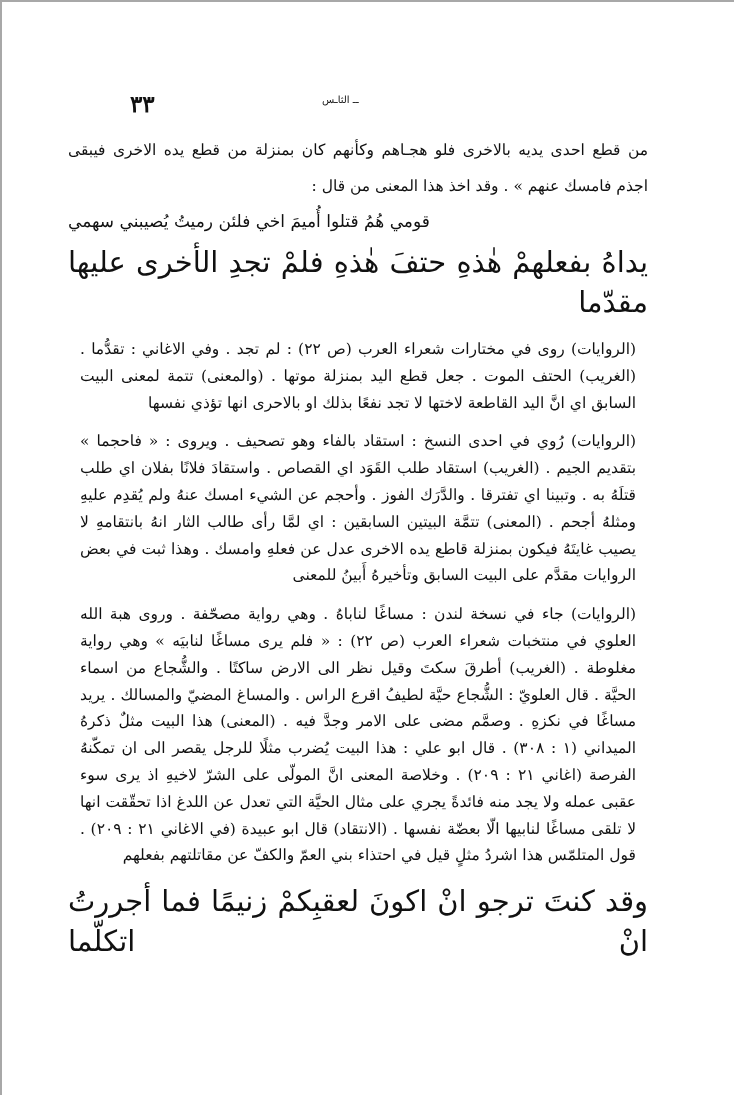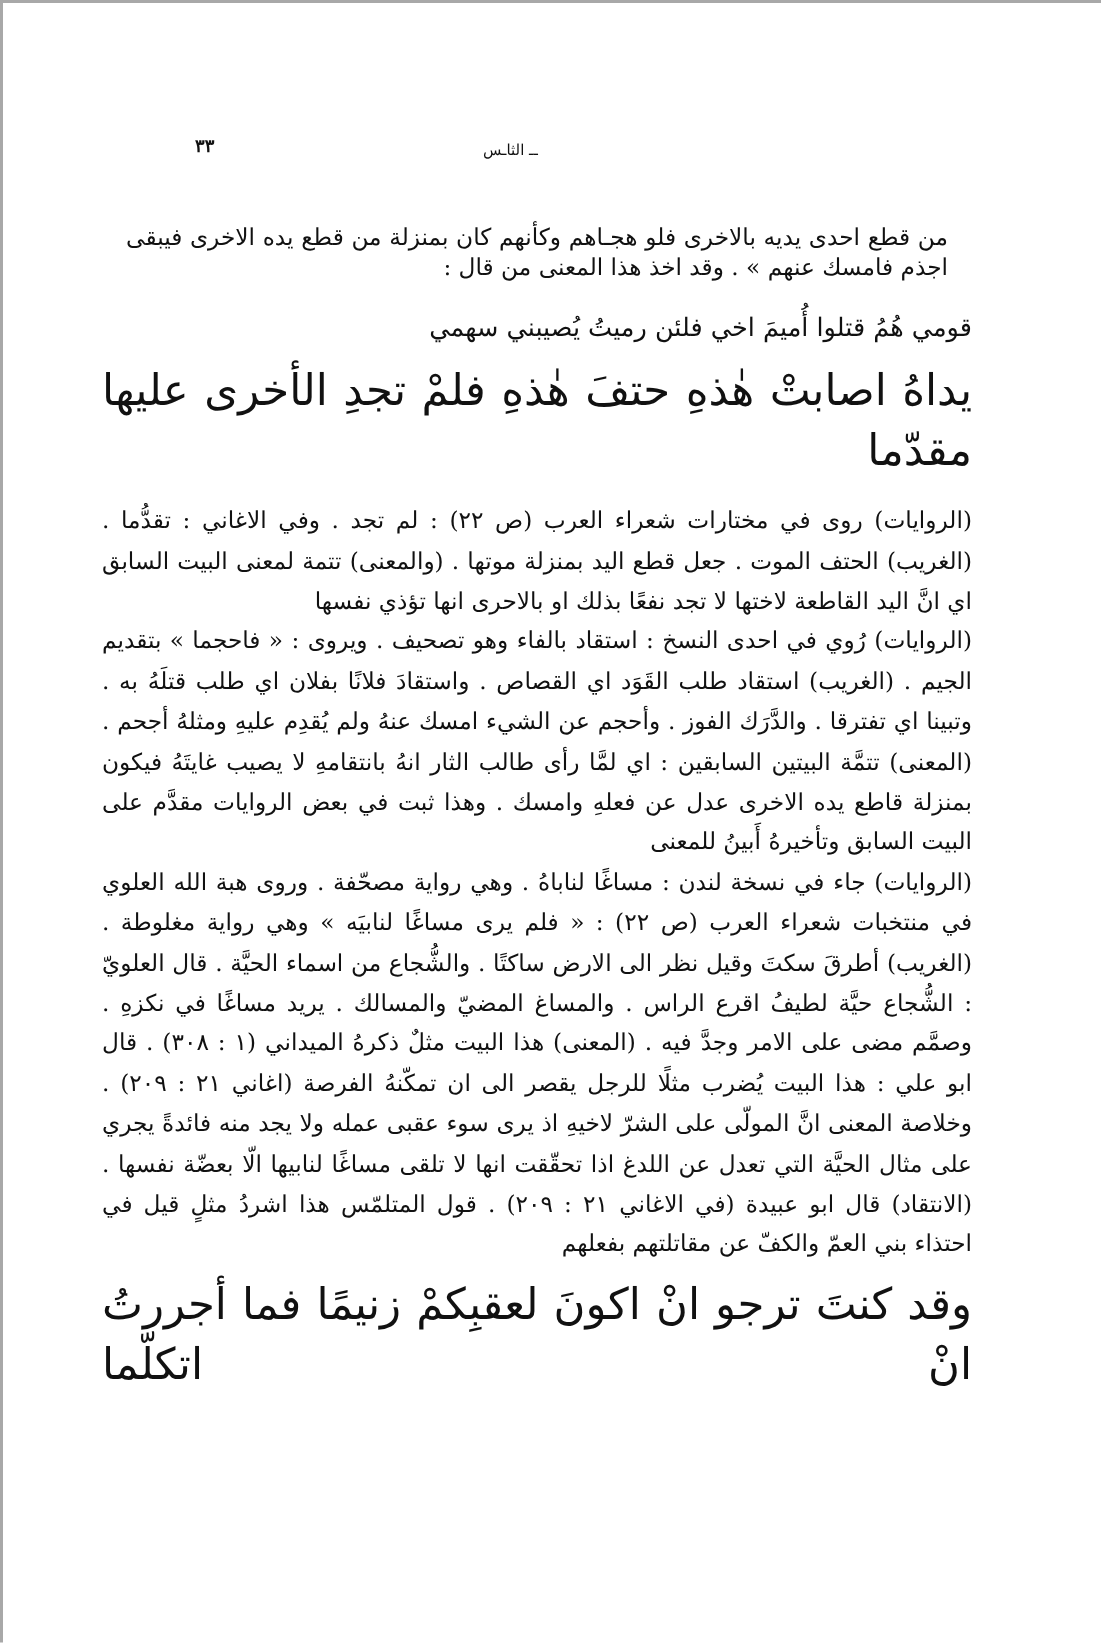--- a/index.html
+++ b/index.html
@@ -9,44 +9,44 @@
     }
     .page {
       position: relative; width: 734px; height: 1095px;
       border-top: 2px solid #a8a8a8; border-left: 2px solid #a8a8a8;
       box-sizing: border-box;
     }
     .header {
       position: absolute; top: 88px; left: 0; width: 100%; height: 24px;
     }
     .page-number {
-      position: absolute; left: 128px; top: 0; font-size: 12px; font-weight: bold;
+      position: absolute; left: 128px; top: 0; font-size: 23px; font-weight: bold;
       direction: rtl;
     }
     .running-title {
       position: absolute; left: 320px; top: 4px; font-size: 10px; direction: rtl;
     }
     .body {
       position: absolute; top: 130px; left: 66px; width: 580px;
       direction: rtl; text-align: justify;
     }
     .prose {
-      font-size: 15.5px; line-height: 20px; margin: 16px;
+      font-size: 15.5px; line-height: 36px; margin: 0;
       text-align-last: right;
     }
     .verse-block { margin: 2px 0 4px 0; text-align: center; }
     .verse {
-      font-size: 17px; line-height: 30px; margin: 0; text-align: right;
+      font-size: 17px; line-height: 30px; margin: 0; text-align: left;
     }
     .main-verse {
       font-size: 29px; line-height: 40px; margin: 6px 0 14px 0;
       text-align: justify; text-align-last: justify; letter-spacing: 0.5px;
     }
     .commentary {
-      font-size: 15.5px; line-height: 26.8px; margin: 0;
+      font-size: 15.5px; line-height: 26.8px; margin: 12px;
       text-align: justify; text-align-last: right;
     }
   </style>
 </head>
 <body>
 
 <div class="page">
 
   <div class="header">
     <span class="page-number">٣٣</span>
@@ -54,21 +54,21 @@
   </div>
 
   <div class="body">
 
     <p class="prose">من قطع احدى يديه بالاخرى فلو هجـاهم وكأنهم كان بمنزلة من قطع يده الاخرى فيبقى اجذم فامسك عنهم » . وقد اخذ هذا المعنى من قال :</p>
 
     <div class="verse-block">
       <p class="verse">قومي هُمُ قتلوا أُميمَ اخي فلئن رميتُ يُصيبني سهمي</p>
     </div>
 
-    <p class="main-verse">يداهُ اصابتْ هٰذهِ حتفَ هٰذهِ فلمْ تجدِ الأخرى عليها مقدّما</p>
+    <p class="main-verse">يداهُ بفعلهمْ هٰذهِ حتفَ هٰذهِ فلمْ تجدِ الأخرى عليها مقدّما</p>
     <p class="commentary">(الروايات) روى في مختارات شعراء العرب (ص ٢٢) : لم تجد . وفي الاغاني : تقدُّما . (الغريب) الحتف الموت . جعل قطع اليد بمنزلة موتها . (والمعنى) تتمة لمعنى البيت السابق اي انَّ اليد القاطعة لاختها لا تجد نفعًا بذلك او بالاحرى انها تؤذي نفسها</p>
 
     <p class="commentary">(الروايات) رُوي في احدى النسخ : استقاد بالفاء وهو تصحيف . ويروى : « فاحجما » بتقديم الجيم . (الغريب) استقاد طلب القَوَد اي القصاص . واستقادَ فلانًا بفلان اي طلب قتلَهُ به . وتبينا اي تفترقا . والدَّرَك الفوز . وأحجم عن الشيء امسك عنهُ ولم يُقدِم عليهِ ومثلهُ أجحم . (المعنى) تتمَّة البيتين السابقين : اي لمَّا رأى طالب الثار انهُ بانتقامهِ لا يصيب غايتَهُ فيكون بمنزلة قاطع يده الاخرى عدل عن فعلهِ وامسك . وهذا ثبت في بعض الروايات مقدَّم على البيت السابق وتأخيرهُ أَبينُ للمعنى</p>
 
     <p class="commentary">(الروايات) جاء في نسخة لندن : مساغًا لناباهُ . وهي رواية مصحّفة . وروى هبة الله العلوي في منتخبات شعراء العرب (ص ٢٢) : « فلم يرى مساغًا لنابيَه » وهي رواية مغلوطة . (الغريب) أطرقَ سكتَ وقيل نظر الى الارض ساكتًا . والشُّجاع من اسماء الحيَّة . قال العلويّ : الشُّجاع حيَّة لطيفُ اقرع الراس . والمساغ المضيّ والمسالك . يريد مساغًا في نكزهِ . وصمَّم مضى على الامر وجدَّ فيه . (المعنى) هذا البيت مثلٌ ذكرهُ الميداني (١ : ٣٠٨) . قال ابو علي : هذا البيت يُضرب مثلًا للرجل يقصر الى ان تمكّنهُ الفرصة (اغاني ٢١ : ٢٠٩) . وخلاصة المعنى انَّ المولّى على الشرّ لاخيهِ اذ يرى سوء عقبى عمله ولا يجد منه فائدةً يجري على مثال الحيَّة التي تعدل عن اللدغ اذا تحقّقت انها لا تلقى مساغًا لنابيها الّا بعضّة نفسها . (الانتقاد) قال ابو عبيدة (في الاغاني ٢١ : ٢٠٩) . قول المتلمّس هذا اشردُ مثلٍ قيل في احتذاء بني العمّ والكفّ عن مقاتلتهم بفعلهم</p>
 
     <p class="main-verse">وقد كنتَ ترجو انْ اكونَ لعقبِكمْ زنيمًا فما أجررتُ انْ اتكلّما</p>
 
   </div>
 </div>

